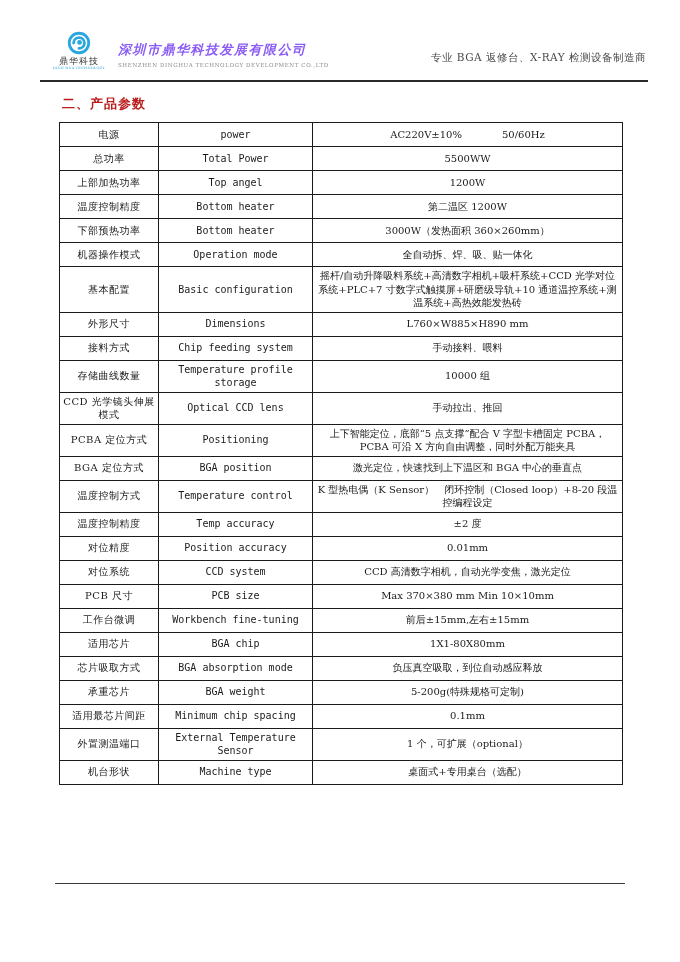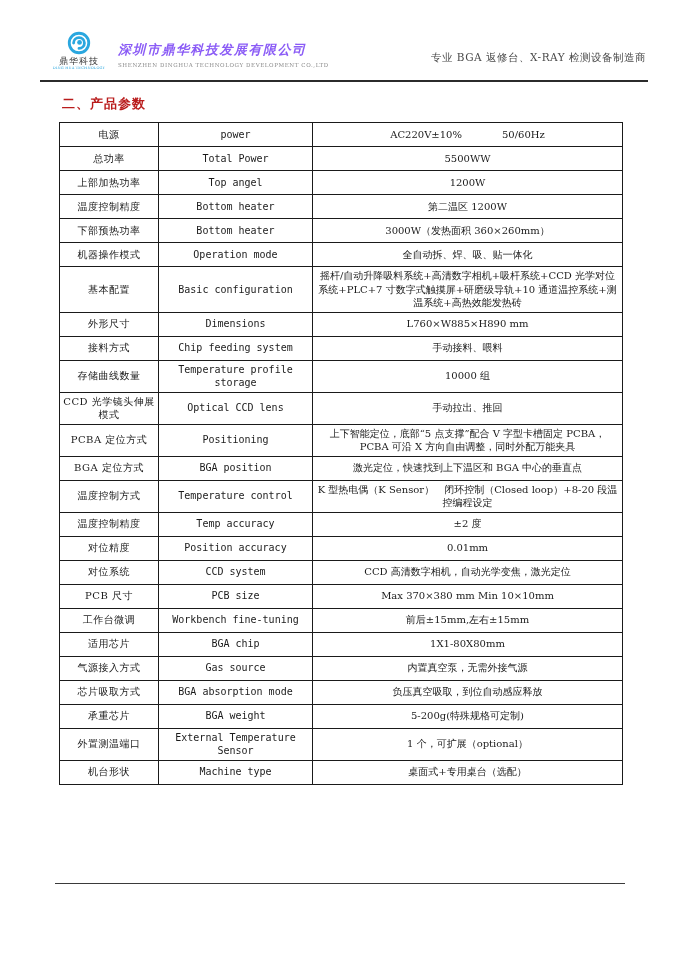--- a/index.html
+++ b/index.html
@@ -176,35 +176,35 @@
             <td class="c-cn">工作台微调</td>
             <td class="c-en">Workbench fine-tuning</td>
             <td class="c-val">前后±15mm,左右±15mm</td>
           </tr>
           <tr>
             <td class="c-cn">适用芯片</td>
             <td class="c-en">BGA chip</td>
             <td class="c-val">1X1-80X80mm</td>
           </tr>
           <tr>
-            <td class="c-cn">气源接入方式</td>
-            <td class="c-en">Gas source</td>
-            <td class="c-val">内置真空泵，无需外接气源</td>
-          </tr>
-          <tr>
             <td class="c-cn">芯片吸取方式</td>
             <td class="c-en">BGA absorption mode</td>
             <td class="c-val">负压真空吸取，到位自动感应释放</td>
           </tr>
           <tr>
             <td class="c-cn">承重芯片</td>
             <td class="c-en">BGA weight</td>
             <td class="c-val">5-200g(特殊规格可定制)</td>
           </tr>
           <tr>
+            <td class="c-cn">适用最芯片间距</td>
+            <td class="c-en">Minimum chip  spacing</td>
+            <td class="c-val">0.1mm</td>
+          </tr>
+          <tr>
             <td class="c-cn">外置测温端口</td>
             <td class="c-en">External Temperature Sensor</td>
             <td class="c-val">1 个，可扩展（optional）</td>
           </tr>
           <tr>
             <td class="c-cn">机台形状</td>
             <td class="c-en">Machine type</td>
             <td class="c-val">桌面式+专用桌台（选配）</td>
           </tr>
         </tbody>

